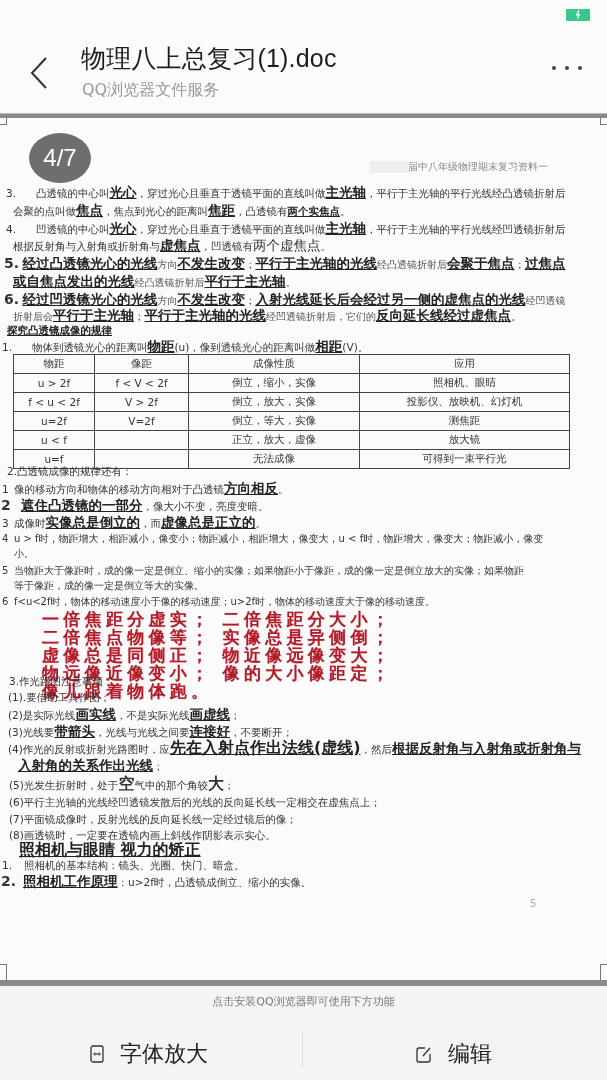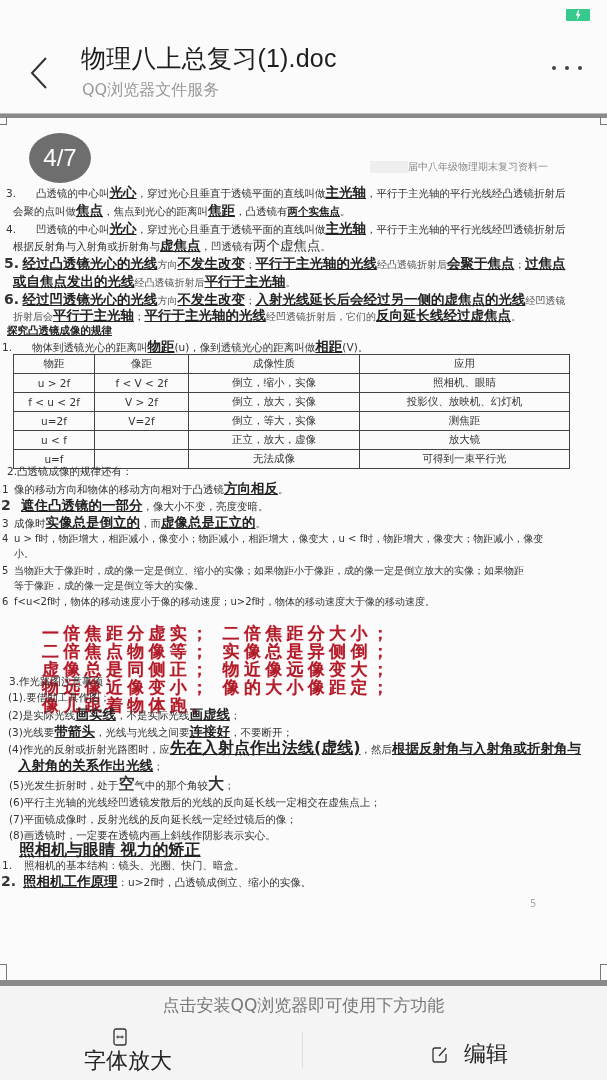--- a/index.html
+++ b/index.html
@@ -46,32 +46,32 @@
   .sm { font-size: 10px; color: #555; }
   .num { display: inline-block; width: 18px; }
   .ind { padding-left: 12px; }
 
   
   .tbl { position: absolute; left: 13px; top: 354px; border-collapse: collapse; font-size: 10.5px; color: #333; }
   .tbl td { border: 1px solid #444; height: 19px; text-align: center; padding: 0 2px; }
 
   
   .mnemo { position: absolute; left: 42px; top: 610px; font-size: 17px; font-weight: bold; color: #b01d2a;
-    letter-spacing: 4.3px; line-height: 18px; font-family: "DejaVu Serif", serif; text-shadow: 0 0 1px #f3a0a6; margin-top: 14px; }
+    letter-spacing: 4.3px; line-height: 18px; font-family: "DejaVu Serif", serif; text-shadow: 0 0 1px #f3a0a6; }
   .mnemo div { white-space: nowrap; }
 
   .pgnum { position: absolute; left: 530px; top: 898px; font-size: 10px; color: #aaa; }
 
   
   .bottombar { position: absolute; left: 0; top: 986px; width: 607px; height: 94px; background: #f5f4f5; }
-  .install { position: absolute; left: 0; top: 8px; width: 607px; text-align: center; font-size: 17px; color: #777; }
+  .install { position: absolute; left: 0; top: 8px; width: 607px; text-align: center; font-size: 11px; color: #777; }
   .actions { position: absolute; left: 0; top: 42px; width: 607px; height: 52px; }
   .act { position: absolute; top: 0; height: 52px; display: flex; align-items: center; font-size: 22px; color: #222; cursor: pointer; }
-  .act.a1 { left: 84px; flex-direction: column; }
-  .act.a2 { left: 432px; text-align: center; }
+  .act.a1 { left: 90px; }
+  .act.a2 { left: 416px; text-align: center; }
   .act .ico { width: 14px; height: 18px; margin-right: 16px; }
   .divider { position: absolute; left: 302px; top: 4px; width: 1px; height: 36px; background: #ddd; }
 </style>
 </head>
 <body>
 
 <div class="statusbar">
   <div class="battery"></div>
 </div>
 

